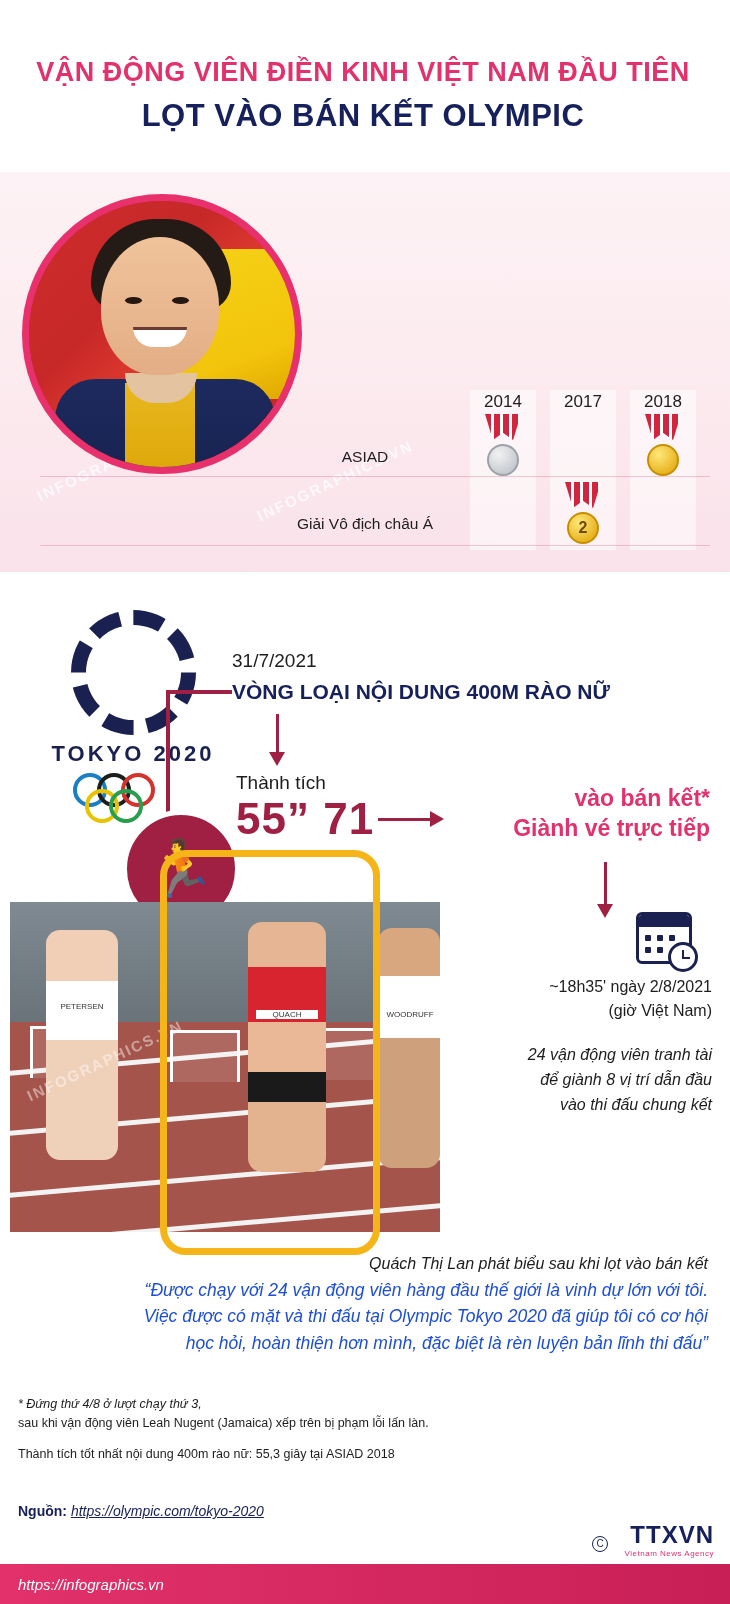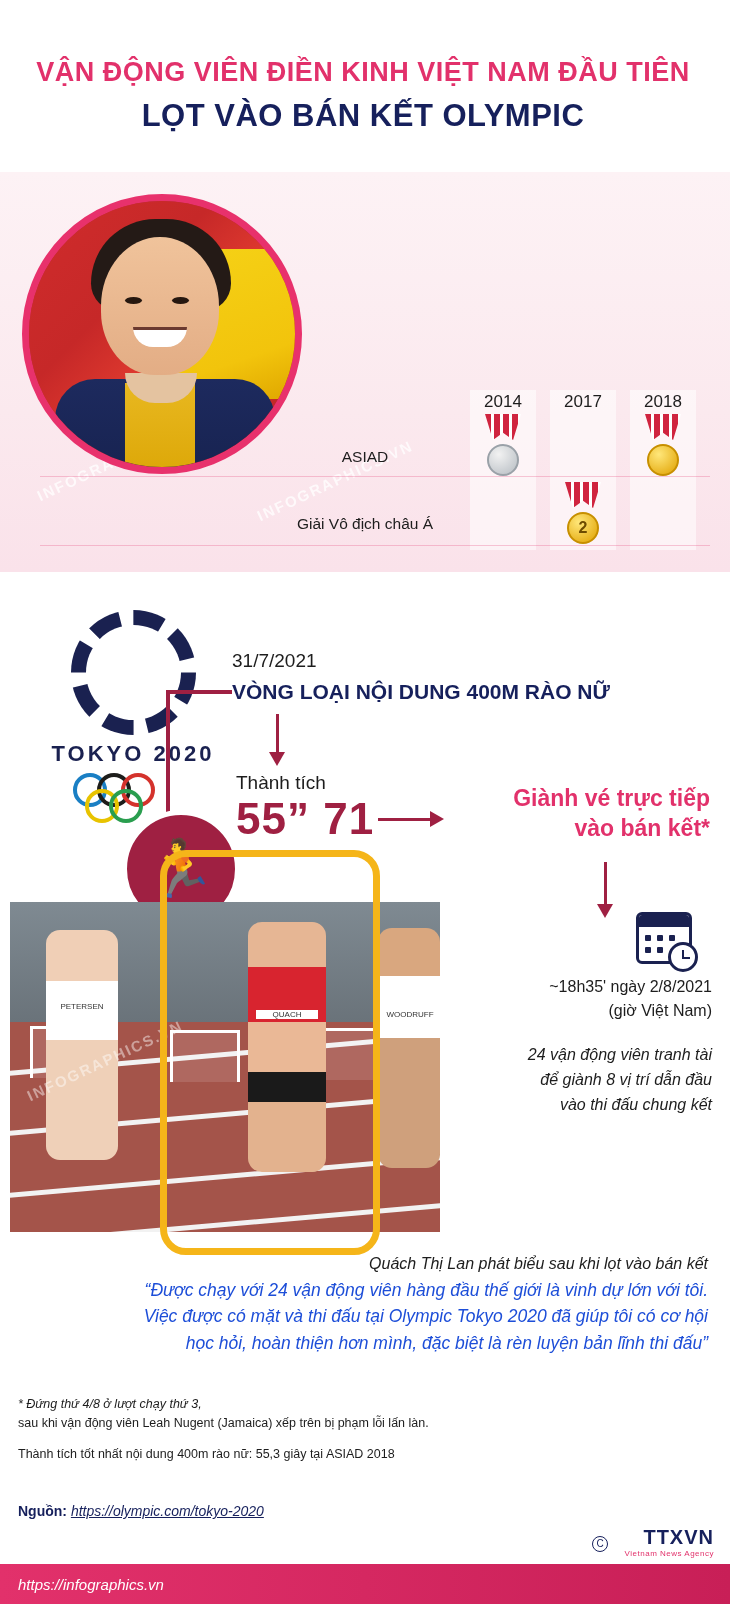--- a/index.html
+++ b/index.html
@@ -432,21 +432,21 @@
     display: flex; align-items: center;
   }
   .footer-url {
     color: #ffffff; font-size: 15px; padding-left: 18px; font-style: italic;
   }
   .ttxvn {
     position: absolute; right: 16px; bottom: 46px;
     text-align: right;
   }
   .ttxvn-main {
-    color: #16205c; font-size: 20px; font-weight: bold; letter-spacing: 1px;
+    color: #16205c; font-size: 24px; font-weight: bold; letter-spacing: 1px;
   }
   .ttxvn-sub { color: #e2316b; font-size: 8px; letter-spacing: 0.5px; }
   .copy-c {
     position: absolute; right: 122px; bottom: 52px;
     width: 16px; height: 16px; border-radius: 50%;
     border: 1px solid #16205c; color: #16205c;
     font-size: 10px; text-align: center; line-height: 14px;
   }
 </style>
 </head>
@@ -533,22 +533,22 @@
     <div class="arr-line" style="left:276px; top:142px; width:3px; height:40px;"></div>
     <div class="arr-head" style="left:269px; top:180px; border-left:8px solid transparent; border-right:8px solid transparent; border-top:14px solid #9f2042;"></div>
 
     <div class="thanh-tich-lbl">Thành tích</div>
     <div class="time-big">55” 71</div>
 
     <div class="arr-line" style="left:378px; top:246px; width:54px; height:3px;"></div>
     <div class="arr-head" style="left:430px; top:239px; border-top:8px solid transparent; border-bottom:8px solid transparent; border-left:14px solid #9f2042;"></div>
 
     <div class="win-text">
+      <div>vào bán kết*</div>
       <div>Giành vé trực tiếp</div>
-      <div>vào bán kết*</div>
     </div>
 
     <div class="runner-badge">
       <div class="runner-glyph">🏃</div>
     </div>
   </div>
 
   <div class="arr-line" style="position:absolute; left:604px; top:862px; width:3px; height:44px;"></div>
   <div class="arr-head" style="position:absolute; left:597px; top:904px; border-left:8px solid transparent; border-right:8px solid transparent; border-top:14px solid #9f2042;"></div>
 

